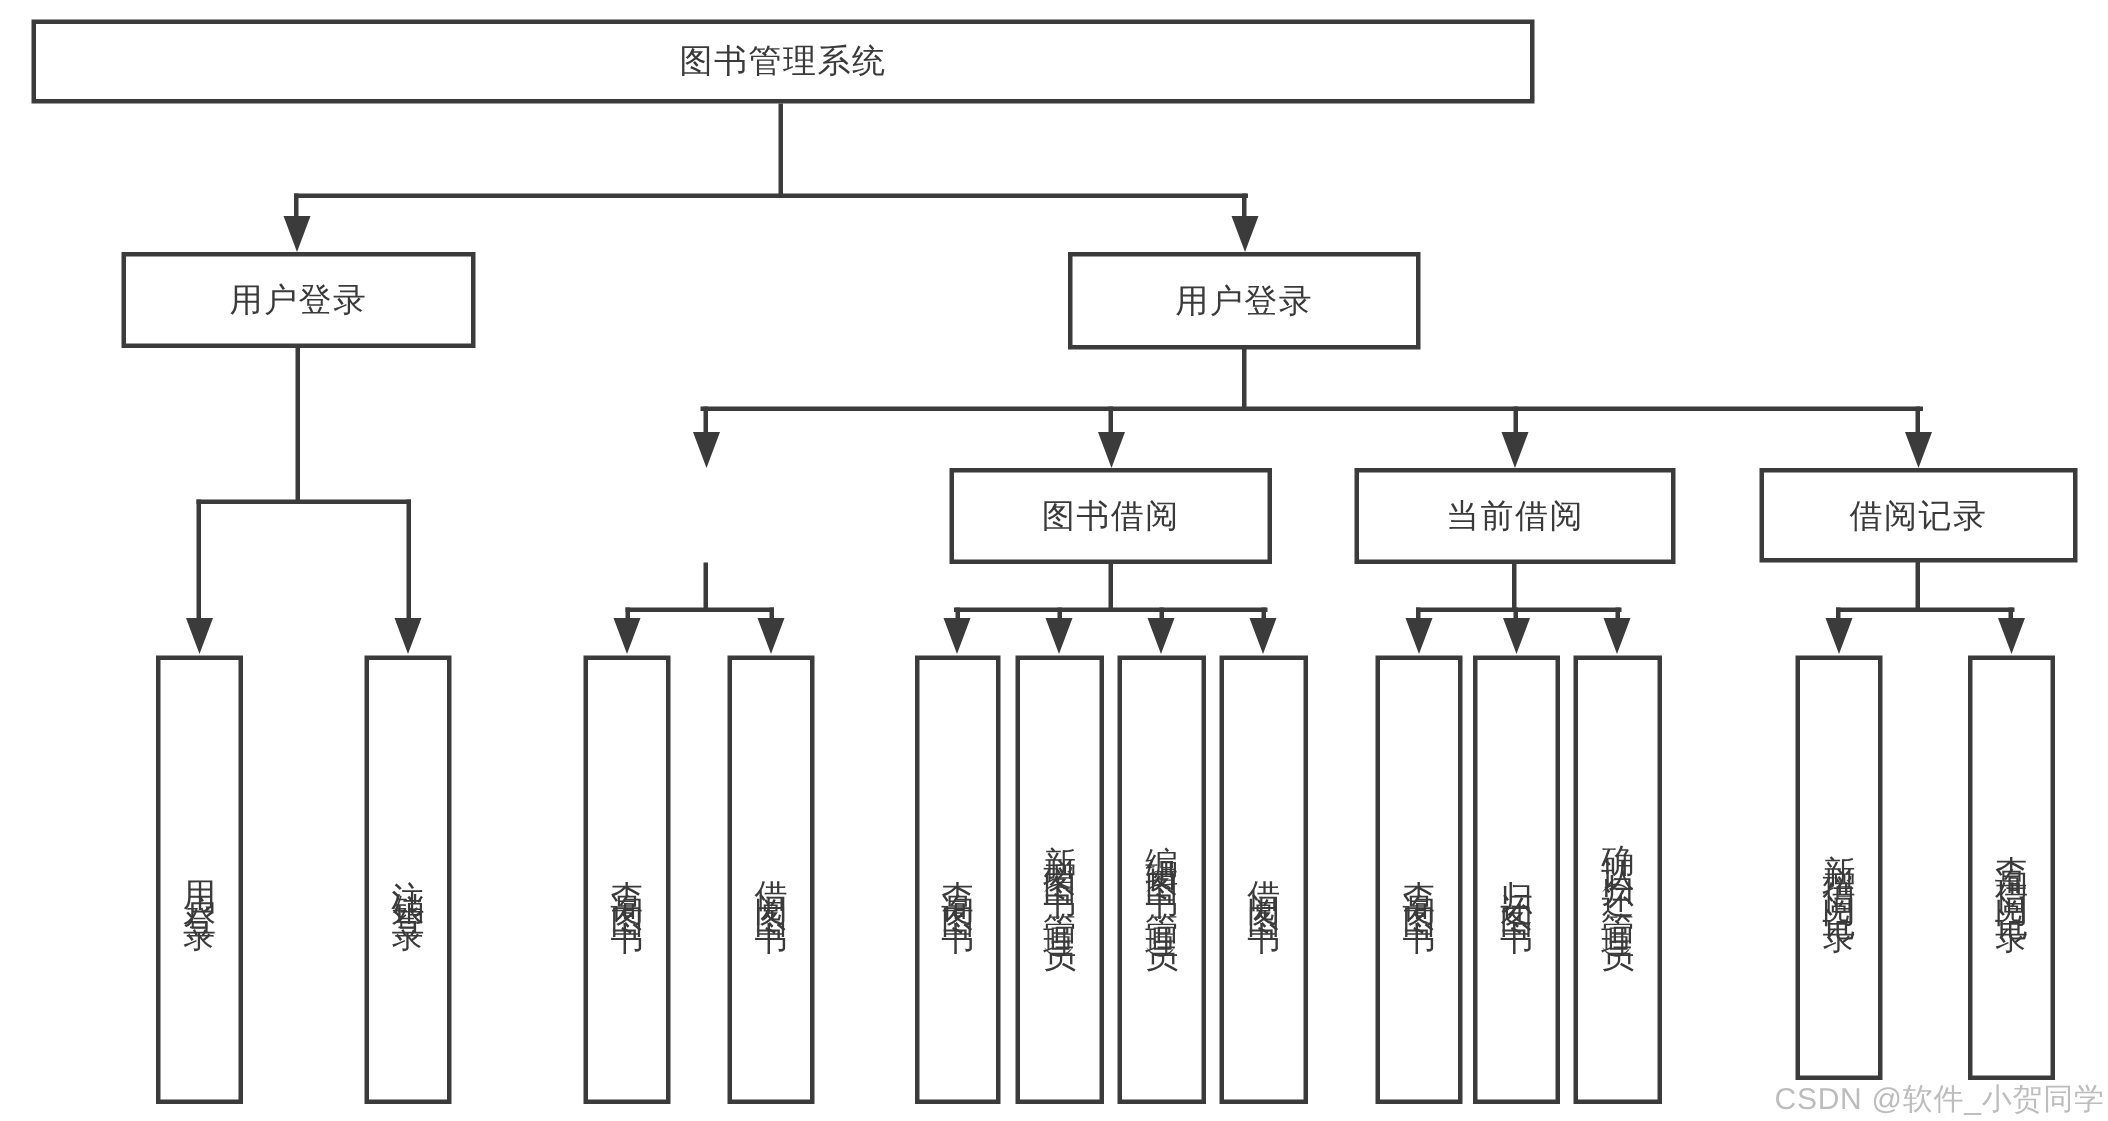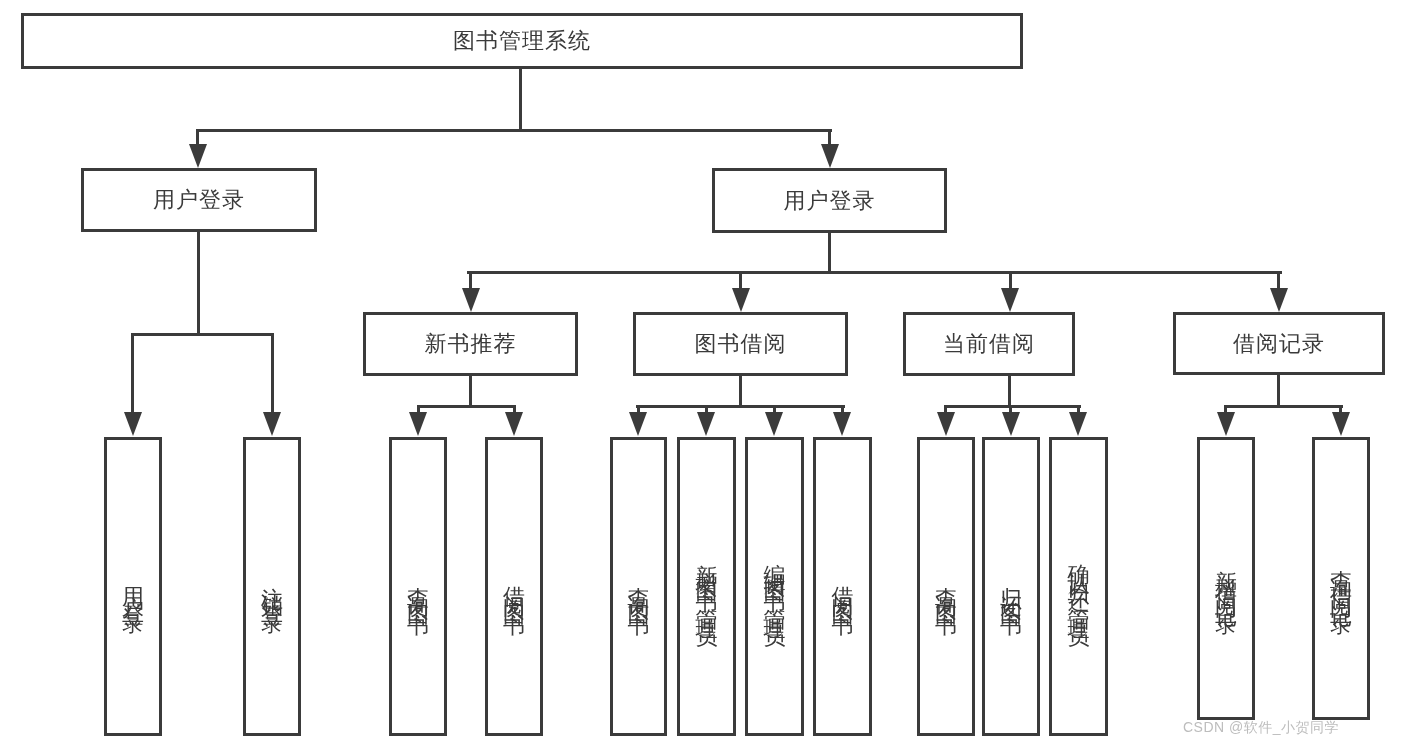--- a/index.html
+++ b/index.html
@@ -40,21 +40,21 @@
   .vl{position:absolute;width:3px;background:#3b3b3b;}
   .ar{
     position:absolute;width:0;height:0;
     border-left:9px solid transparent;
     border-right:9px solid transparent;
     border-top:24px solid #3b3b3b;
   }
   .watermark{
     position:absolute;
     left:1183px;top:719px;
-    font-size:14px;
+    font-size:20px;
     letter-spacing:0.5px;
     color:#bdbdbd;
     z-index:5;
     white-space:nowrap;
   }
 </style>
 </head>
 <body>
 
 <div class="stage">
@@ -88,27 +88,24 @@
   <div class="hl" style="left:467px;top:271px;width:815px;"></div>
   <div class="vl" style="left:469px;top:271px;height:20px;"></div>
   <div class="vl" style="left:739px;top:271px;height:20px;"></div>
   <div class="vl" style="left:1009px;top:271px;height:20px;"></div>
   <div class="vl" style="left:1277px;top:271px;height:20px;"></div>
   <div class="ar" style="left:462px;top:288px;"></div>
   <div class="ar" style="left:732px;top:288px;"></div>
   <div class="ar" style="left:1001px;top:288px;"></div>
   <div class="ar" style="left:1270px;top:288px;"></div>
 
-  <div class="node" style="left:363px;top:312px;width:215px;height:64px;">
-    <span class="lbl">新书推荐</span>
-  </div>
   <div class="node" style="left:633px;top:312px;width:215px;height:64px;font-family:Liberation Serif, serif;">
     <span class="lbl">图书借阅</span>
   </div>
-  <div class="node" style="left:903px;top:312px;width:172px;height:64px;">
+  <div class="node" style="left:903px;top:312px;width:214px;height:64px;">
     <span class="lbl">当前借阅</span>
   </div>
   <div class="node" style="left:1173px;top:312px;width:212px;height:63px;">
     <span class="lbl">借阅记录</span>
   </div>
 
   <div class="vl" style="left:469px;top:375px;height:32px;"></div>
   <div class="hl" style="left:417px;top:405px;width:99px;"></div>
   <div class="vl" style="left:417px;top:405px;height:10px;"></div>
   <div class="vl" style="left:513px;top:405px;height:10px;"></div>

